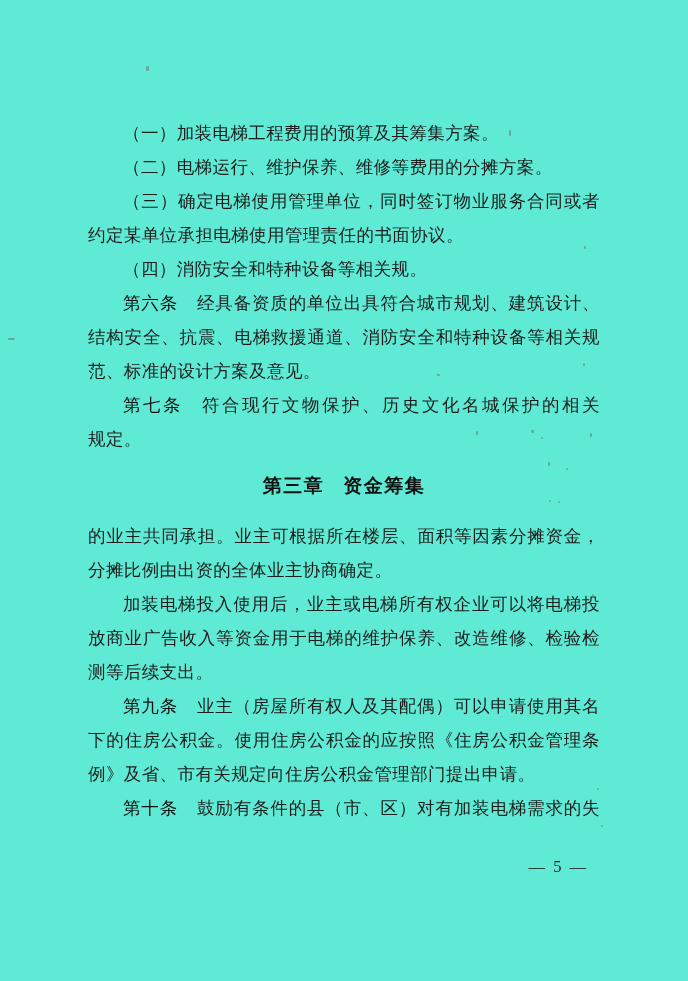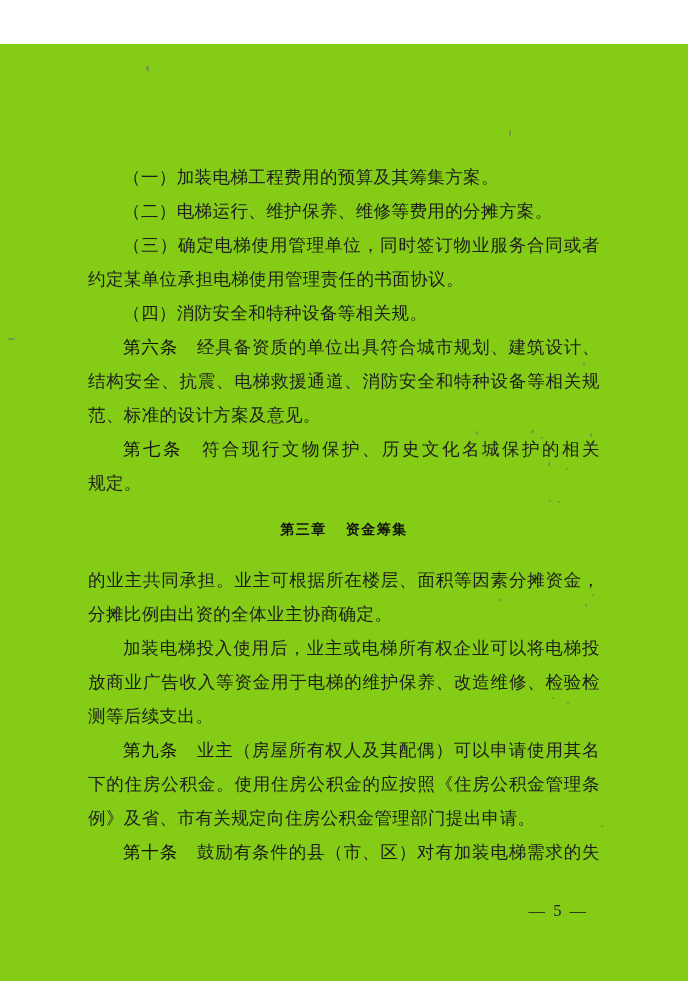--- a/index.html
+++ b/index.html
@@ -8,22 +8,21 @@
     width: 688px;
     height: 981px;
     background: #ffffff;
     overflow: hidden;
     position: relative;
     font-family: "Liberation Serif", "DejaVu Serif", serif;
   }
   .page {
     position: absolute;
     inset: 0;
-    background: #84cc16;
-    margin-top: 44px;
+    background: #5eead4;
   }
   .content {
     position: absolute;
     left: 88px;
     top: 116px;
     width: 512px;
   }
   .line {
     font-size: 17.5px;
     line-height: 34px;
@@ -37,21 +36,21 @@
   }
   .line.indent {
     text-indent: 35px;
   }
   .art {
     font-weight: 400;
     margin-right: 19px;
     color: #111111;
   }
   .heading {
-    font-size: 14px;
+    font-size: 19px;
     font-weight: 700;
     line-height: 34px;
     letter-spacing: 1.5px;
     color: #111111;
     text-align: center;
     margin: 13px 0 16px 0;
   }
   .hgap {
     display: inline-block;
     width: 19px;

